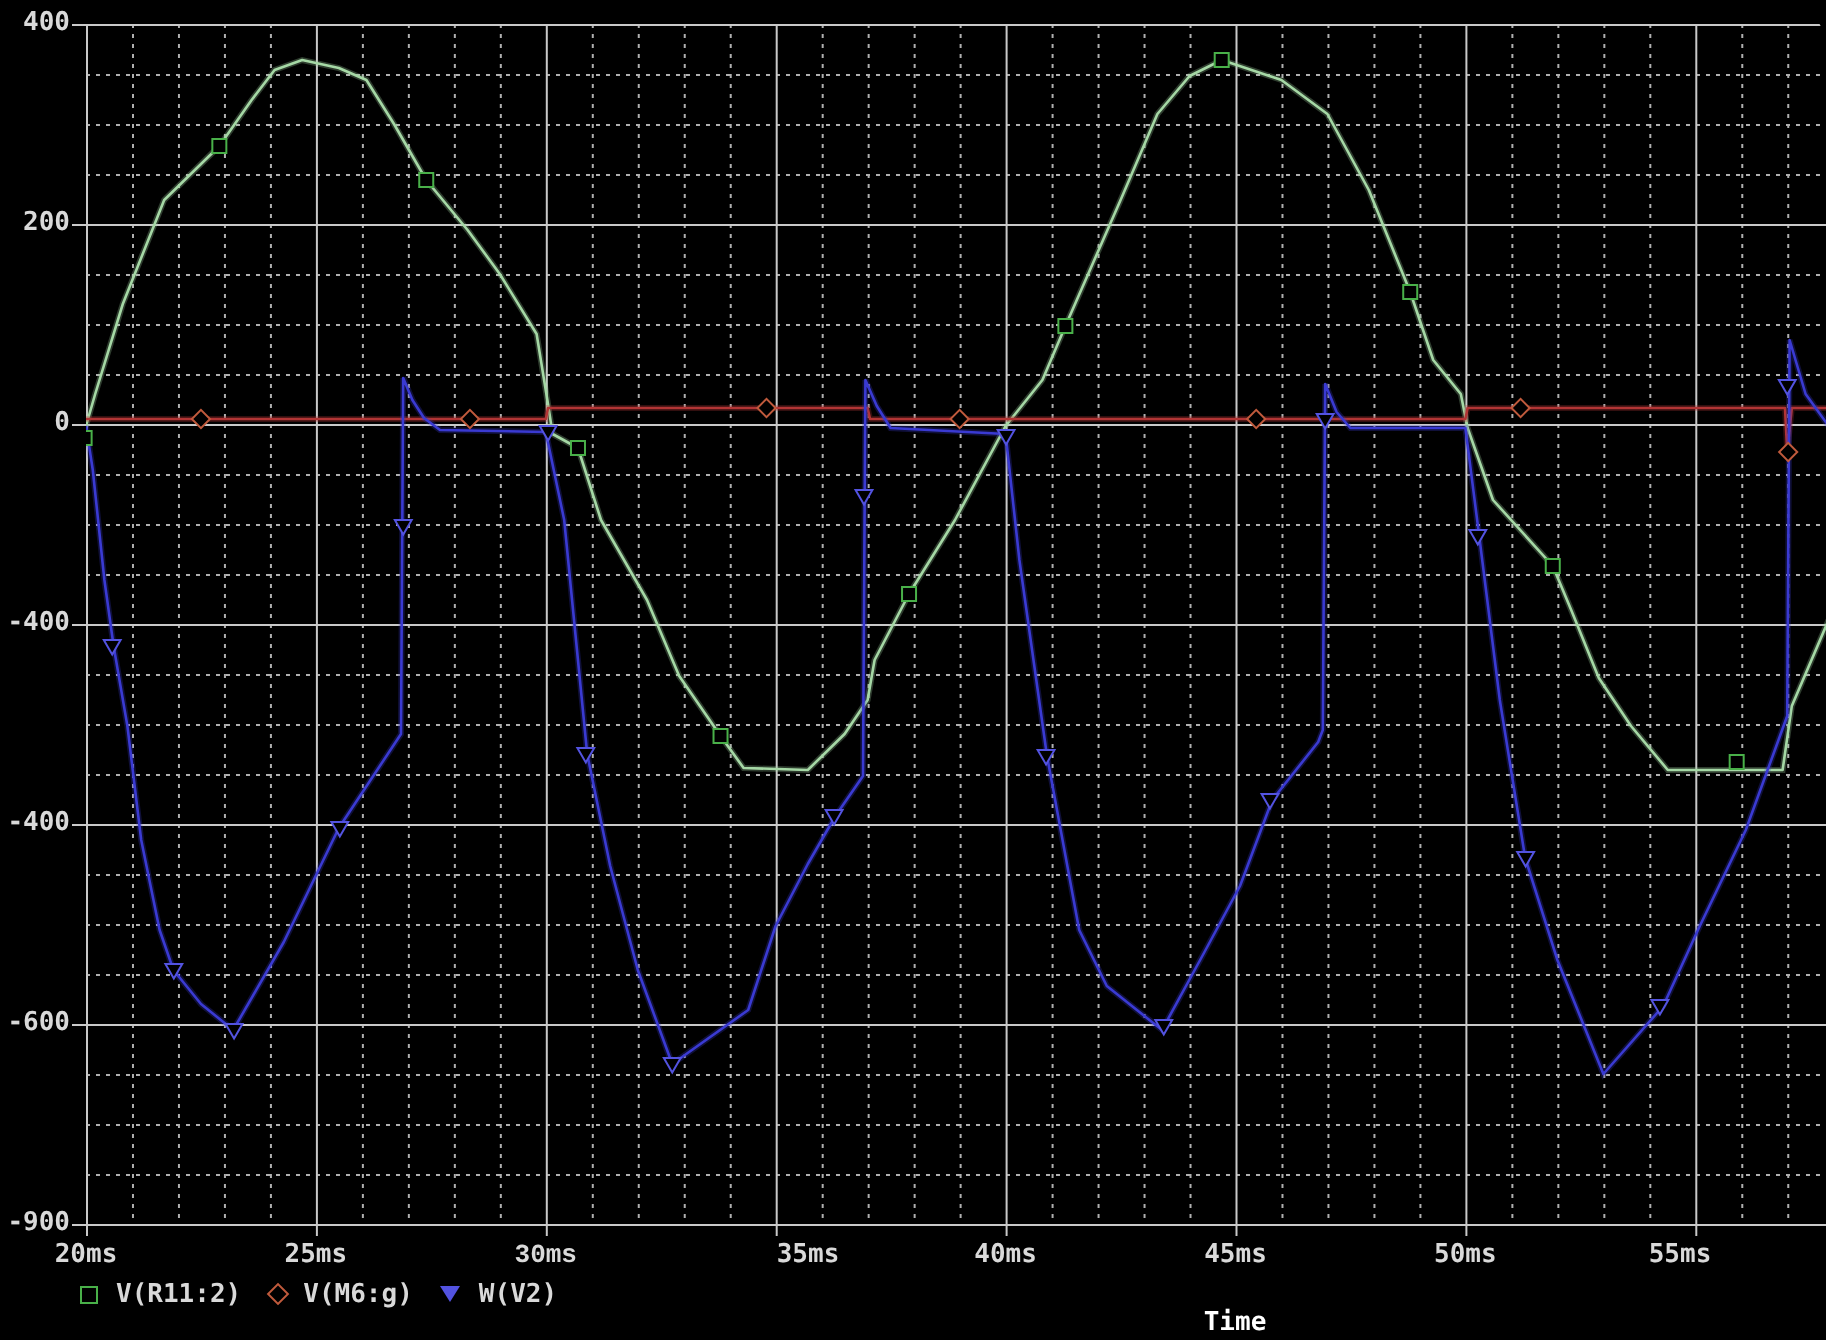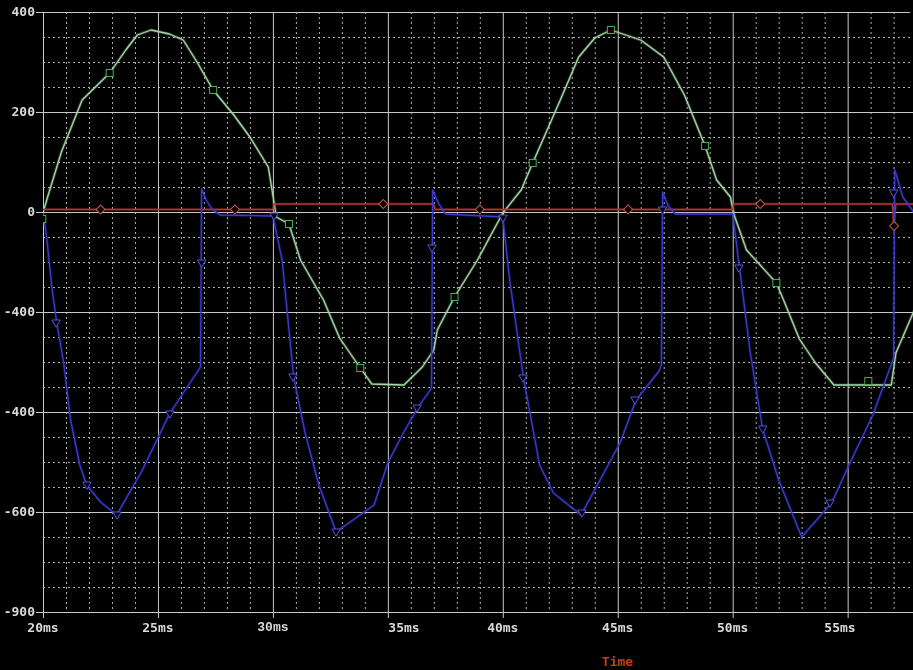--- a/index.html
+++ b/index.html
@@ -19,21 +19,21 @@
     position:absolute;left:40px;top:639px;height:16px;
     display:flex;align-items:center;font-size:13px;font-weight:bold;
   }
   .legend-item{display:flex;align-items:center;margin-right:14px;}
   .legend-sym{display:inline-block;margin-right:9px;}
   .sym-square{width:7px;height:7px;border:1px solid #49b049;background:#000;}
   .sym-diamond{width:6px;height:6px;border:1px solid #c05a3c;background:#000;transform:rotate(45deg);}
   .sym-tri{width:0;height:0;border-left:5px solid transparent;border-right:5px solid transparent;border-top:8px solid #5353e0;}
   .time-label{
     position:absolute;left:560px;top:654px;width:115px;text-align:center;
-    font-size:13px;font-weight:bold;color:#c2410c;
+    font-size:13px;font-weight:bold;color:#ffffff;
   }
 </style>
 </head>
 <body>
 
 <div class="screen">
   <svg id="plot" width="913" height="670">
       <defs>
         <clipPath id="plotclip">
           <rect x="43" y="0" width="870" height="616"></rect>
@@ -184,15 +184,29 @@
       <div class="axis-label x-label" style="left: 21px; top: 621px;">20ms</div>
       <div class="axis-label x-label" style="left: 135.95px; top: 621px;">25ms</div>
       <div class="axis-label x-label" style="left: 250.9px; top: 621px; font-family: Liberation Mono, monospace;">30ms</div>
       <div class="axis-label x-label" style="left: 382px; top: 621px;">35ms</div>
       <div class="axis-label x-label" style="left: 480.8px; top: 621px;">40ms</div>
       <div class="axis-label x-label" style="left: 595.75px; top: 621px;">45ms</div>
       <div class="axis-label x-label" style="left: 710.7px; top: 621px;">50ms</div>
       <div class="axis-label x-label" style="left: 818px; top: 621px;">55ms</div>
     </div>
 
+  <div class="legend">
+    <div class="legend-item">
+      <span class="legend-sym sym-square" style="border-color: rgb(73, 176, 73);"></span>
+      <span>V(R11:2)</span>
+    </div>
+    <div class="legend-item">
+      <span class="legend-sym sym-diamond" style="border-color: rgb(192, 90, 60);"></span>
+      <span>V(M6:g)</span>
+    </div>
+    <div class="legend-item">
+      <span class="legend-sym sym-tri" style="border-top-color: rgb(83, 83, 224);"></span>
+      <span>W(V2)</span>
+    </div>
+  </div>
 
   <div class="time-label">Time</div>
 </div>
 
 </body></html>

